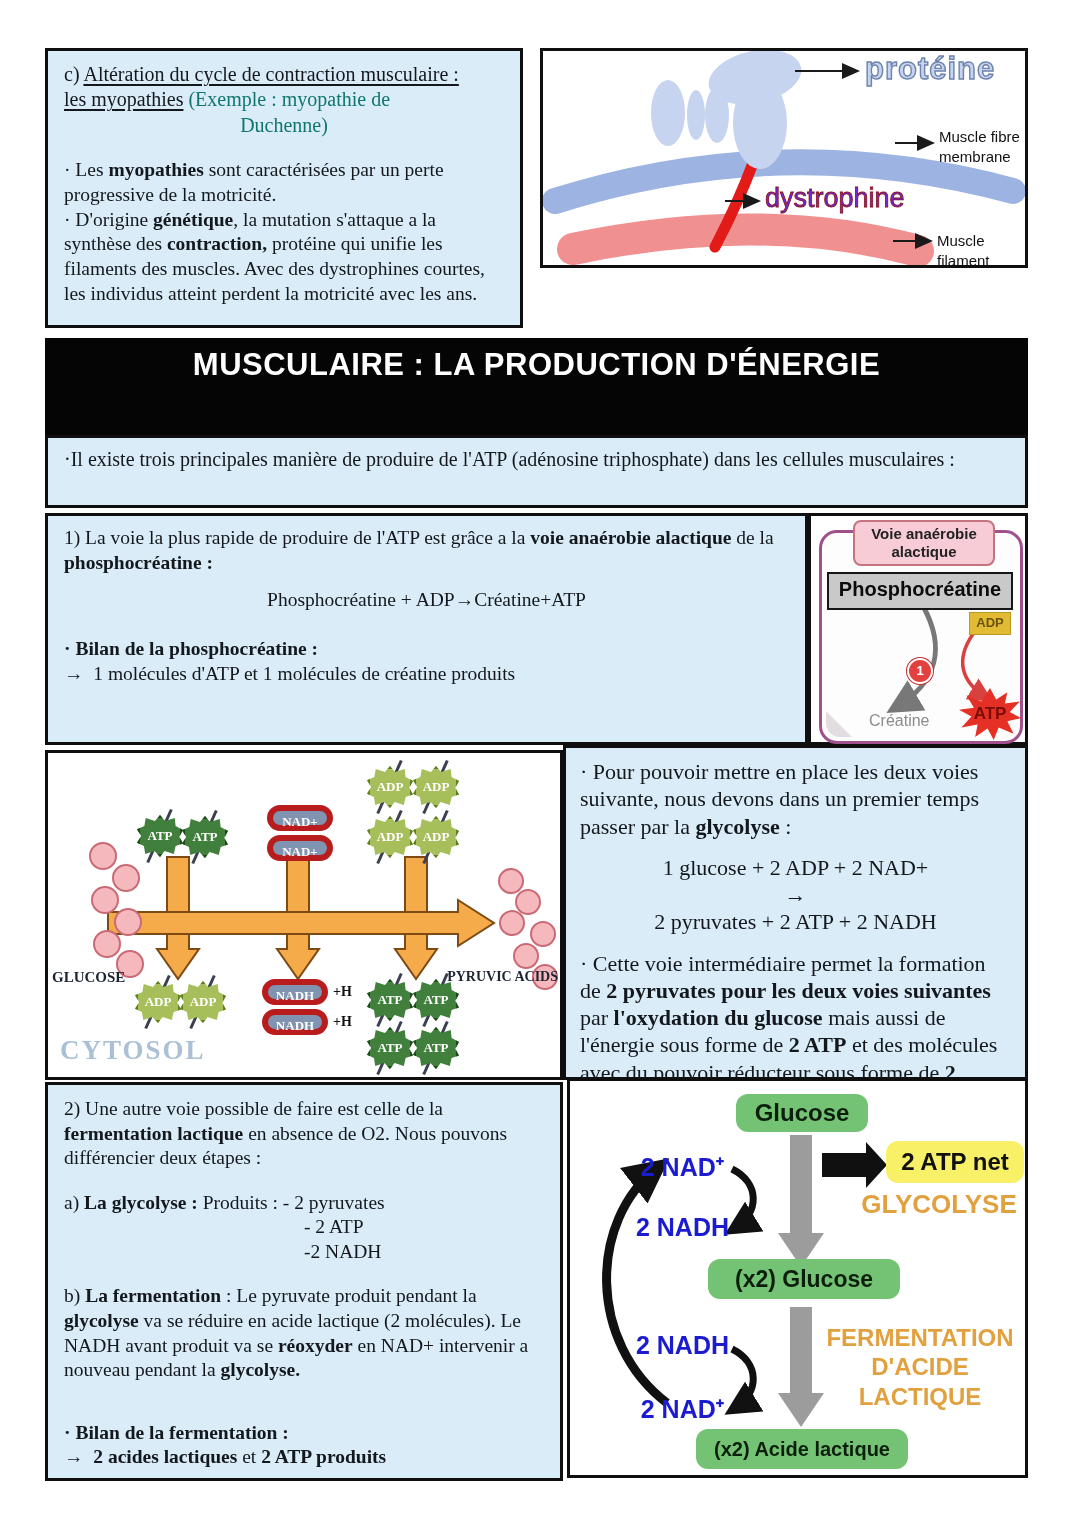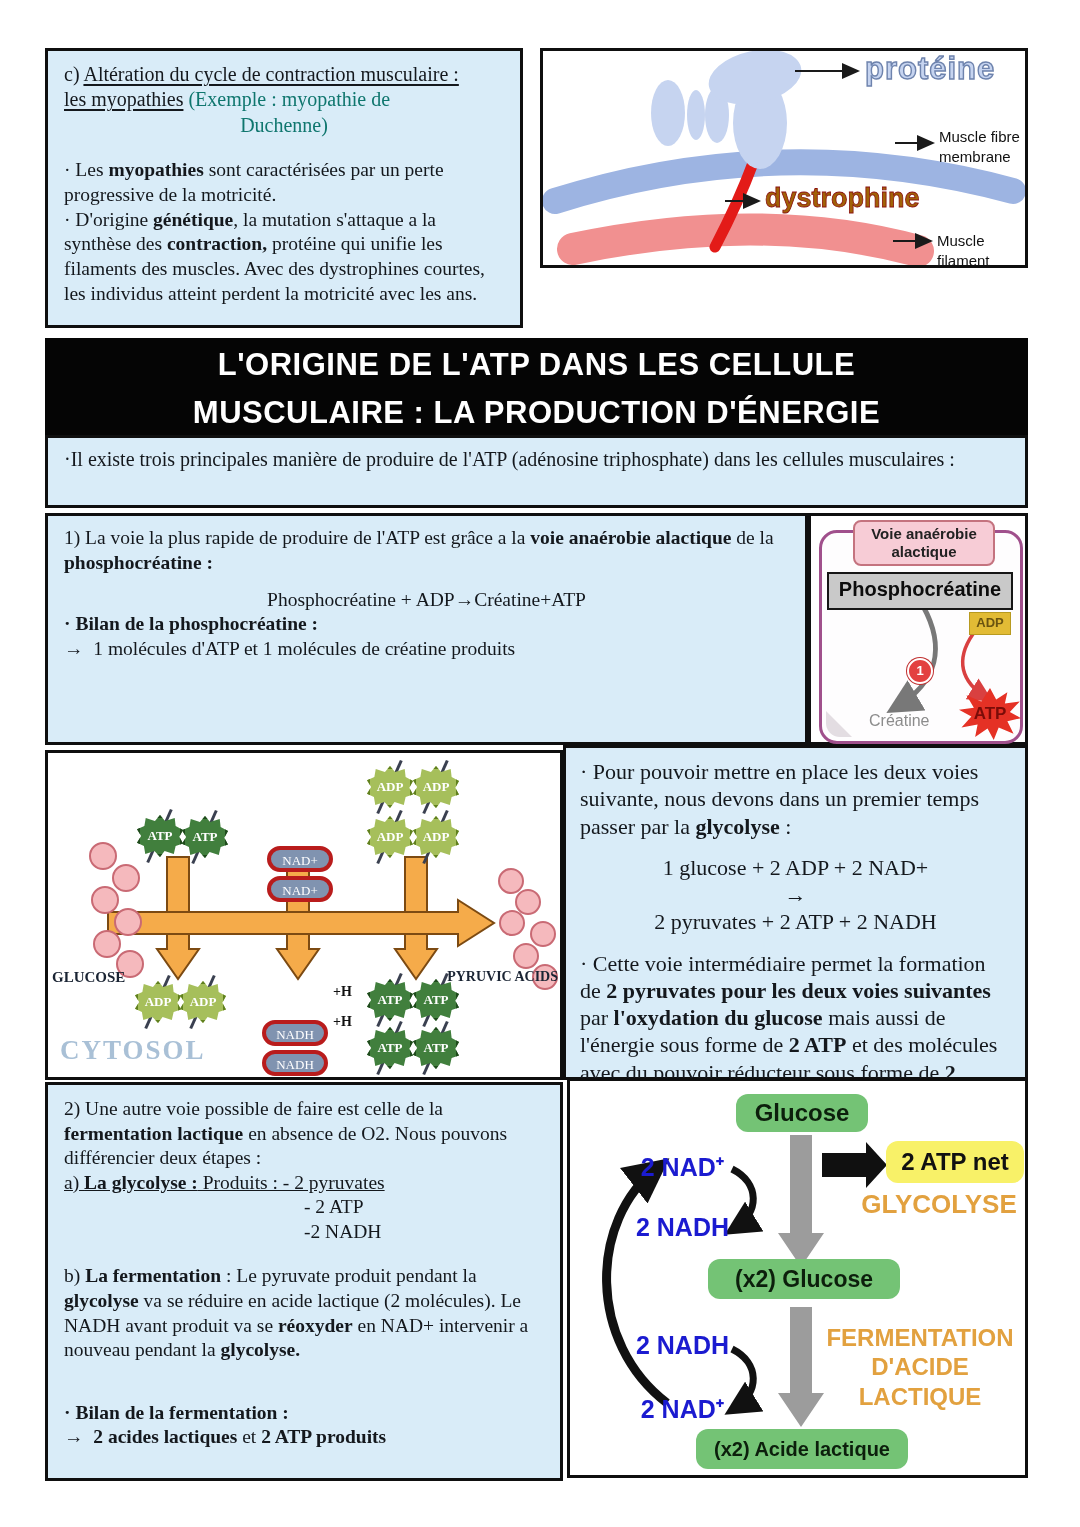--- a/index.html
+++ b/index.html
@@ -16,21 +16,21 @@
   p{margin:0;}
   .body-text{font-size:19.5px;line-height:1.27;}
   
   .banner{position:absolute;background:#050505;color:#fff;text-align:center;
           font-family:"Liberation Sans",sans-serif;font-weight:bold;
           font-size:31px;line-height:1.55;letter-spacing:.5px;box-sizing:border-box;padding-top:3px;}
   
   .lbl{position:absolute;font-family:"Liberation Sans",sans-serif;}
   .pre{white-space:pre-line;}
   .protein-label{font-size:31px;font-weight:bold;color:#c6d4f0;-webkit-text-stroke:1.4px #6e83ad;letter-spacing:1px;}
-  .dystrophine-label{font-size:27px;font-weight:bold;color:#a16207;-webkit-text-stroke:.8px #8a0f0f;}
+  .dystrophine-label{font-size:27px;font-weight:normal;color:#6d28d9;-webkit-text-stroke:.8px #8a0f0f;}
   .small-note{font-size:15px;color:#111;line-height:1.3;}
   
   .pcr-frame{position:absolute;border:3px solid #a0508c;border-radius:18px;background:#fefdfe;}
   .pcr-title{position:absolute;background:#f7ccd6;border:2px solid #c4737f;border-radius:8px;
              font-family:"Liberation Sans",sans-serif;font-weight:bold;font-size:15px;line-height:1.2;
              text-align:center;color:#222;padding:3px 6px;box-sizing:border-box;}
   .pcr-gray{position:absolute;background:#c9c9c9;border:2.5px solid #161616;text-align:center;
             font-family:"Liberation Sans",sans-serif;font-weight:bold;font-size:20px;line-height:30px;color:#0c0c0c;}
   .adp-chip{position:absolute;background:#e2bb35;border:1px solid #b89a20;color:#6b5410;text-align:center;
             font-family:"Liberation Sans",sans-serif;font-weight:bold;font-size:13px;line-height:20px;}
@@ -47,23 +47,23 @@
         clip-path:polygon(0 100%,100% 100%,0 0);border-bottom-left-radius:14px;}
   
   .splat{position:absolute;width:46px;height:42px;}
   .splat .stick{position:absolute;left:21px;top:-8px;width:3px;height:58px;background:#3a4050;transform:rotate(24deg);}
   .splat .shape{position:absolute;inset:0;
      clip-path:polygon(50% 0%,61% 14%,82% 7%,84% 26%,100% 36%,92% 52%,100% 68%,84% 74%,80% 93%,60% 86%,50% 100%,38% 86%,18% 93%,15% 74%,0% 66%,9% 50%,0% 34%,16% 26%,19% 7%,39% 14%);}
   .splat.atp .shape{background:#417f3d;box-shadow:inset 0 0 0 3px #1f4a1c;}
   .splat.adp .shape{background:#a6bf5b;box-shadow:inset 0 0 0 3px #60801f;}
   .splat .lbl2{position:absolute;inset:0;display:flex;align-items:center;justify-content:center;
      font-family:"Liberation Serif",serif;font-weight:bold;font-size:13px;color:#fff;}
-  .pill{position:absolute;width:66px;height:26px;border-radius:13px;background:#8093b0;border:4px solid #b91c1c;
-        box-sizing:border-box;text-align:center;font-family:"Liberation Serif",serif;font-weight:normal;
-        font-size:13px;line-height:22px;color:#fff;margin-top:41px;}
+  .pill{position:absolute;width:66px;height:26px;border-radius:13px;background:#8093b0;border:6px solid #b91c1c;
+        box-sizing:border-box;text-align:center;font-family:"Liberation Serif",serif;font-weight:bold;
+        font-size:13px;line-height:22px;color:#fff;}
   .plus-h{position:absolute;font-family:"Liberation Serif",serif;font-weight:bold;font-size:14px;color:#111;}
   .gly-label{position:absolute;font-family:"Liberation Serif",serif;font-weight:bold;font-size:15px;color:#1a2433;}
   .cytosol{position:absolute;font-family:"Liberation Serif",serif;font-weight:bold;font-size:27px;
            color:#a9c0d6;letter-spacing:2px;}
   
   .green-node{position:absolute;background:#74c375;border-radius:12px;text-align:center;color:#0c1f0c;
               font-family:"Liberation Sans",sans-serif;font-weight:bold;box-sizing:border-box;}
   .yellow-node{position:absolute;background:#f8f168;border-radius:12px;text-align:center;color:#111;
                font-family:"Liberation Sans",sans-serif;font-weight:bold;box-sizing:border-box;}
   .blue-co{position:absolute;color:#1b1bd0;font-family:"Liberation Sans",sans-serif;font-weight:bold;
@@ -109,32 +109,31 @@
       </g>
     </svg>
     <span class="lbl protein-label" style="left:322px;top:0px;">protéine</span>
     <span class="lbl small-note pre" style="left:396px;top:76px;">Muscle fibre
 membrane</span>
     <span class="lbl dystrophine-label" style="left:222px;top:132px;">dystrophine</span>
     <span class="lbl small-note" style="left:394px;top:180px;">Muscle filament</span>
   </section>
 
   <header class="banner" style="left:45px;top:338px;width:983px;height:97px;">
-    <div>L'ORIGINE DE L'ATP DANS LES CELLULE</div>
     <div>MUSCULAIRE : LA PRODUCTION D'ÉNERGIE</div>
   </header>
 
   <section class="box blue body-text" style="left:45px;top:435px;width:983px;height:73px;padding:9px 16px;font-size:20px;">
     <p>·Il existe trois principales manière de produire de l'ATP (adénosine triphosphate) dans les cellules musculaires :</p>
   </section>
 
   <section class="box blue body-text" style="left:45px;top:513px;width:763px;height:232px;padding:10px 16px;">
     <p class="rich"><span>1) La voie la plus rapide de produire de l'ATP est grâce a la </span><span class="b">voie anaérobie alactique</span><span> de la </span><span class="b">phosphocréatine :</span></p>
     <p class="center" style="margin:12px 0 0 0;">Phosphocréatine + ADP→Créatine+ATP</p>
-    <p class="rich" style=""><span class="b">· Bilan de la phosphocréatine :</span></p>
+    <p class="rich" style="margin-top:25px;"><span class="b">· Bilan de la phosphocréatine :</span></p>
     <p class="rich"><span>→  1 molécules d'ATP et 1 molécules de créatine produits</span></p>
   </section>
 
   <section class="box white" style="left:808px;top:513px;width:220px;height:232px;">
     <div class="pcr-frame" style="left:8px;top:14px;width:198px;height:208px;">
       <div class="fold"></div>
     </div>
     <svg width="214" height="226" viewBox="0 0 214 226">
       <defs>
         <marker id="ah2" markerWidth="7" markerHeight="7" refX="5" refY="3.5" orient="auto">
@@ -257,21 +256,21 @@
   <section class="box blue body-text" style="left:563px;top:745px;width:465px;height:335px;padding:10px 14px;font-size:22px;line-height:1.24;">
     <p class="rich"><span>· Pour pouvoir mettre en place les deux voies suivante, nous devons dans un premier temps passer par la </span><span class="b">glycolyse</span><span> :</span></p>
     <p class="center" style="margin-top:14px;">1 glucose + 2 ADP + 2 NAD+</p>
     <p class="center">→</p>
     <p class="center">2 pyruvates + 2 ATP + 2 NADH</p>
     <p class="rich" style="margin-top:14px;"><span>· Cette voie intermédiaire permet la formation de </span><span class="b">2 pyruvates pour les deux voies suivantes</span><span> par </span><span class="b">l'oxydation du glucose</span><span> mais aussi de l'énergie sous forme de </span><span class="b">2 ATP</span><span> et des molécules avec du pouvoir réducteur sous forme de </span><span class="b">2 NADH</span></p>
   </section>
 
   <section class="box blue body-text" style="left:45px;top:1082px;width:518px;height:399px;padding:12px 16px;font-size:19.5px;line-height:1.26;">
     <p class="rich"><span>2) Une autre voie possible de faire est celle de la </span><span class="b">fermentation lactique</span><span> en absence de O2. Nous pouvons différencier deux étapes :</span></p>
-    <p class="rich" style="text-decoration:underline;"><span>a) </span><span class="b">La glycolyse :</span><span> Produits : - 2 pyruvates</span></p>
+    <p class="rich" style="margin-top:20px;"><span>a) </span><span class="b">La glycolyse :</span><span> Produits : - 2 pyruvates</span></p>
     <p class="rich" style="margin-left:240px;"><span>- 2 ATP</span></p>
     <p class="rich" style="margin-left:240px;"><span>-2 NADH</span></p>
     <p class="rich" style="margin-top:20px;"><span>b) </span><span class="b">La fermentation</span><span> : Le pyruvate produit pendant la </span><span class="b">glycolyse</span><span> va se réduire en acide lactique (2 molécules). Le NADH avant produit va se </span><span class="b">réoxyder</span><span> en NAD+ intervenir a nouveau pendant la </span><span class="b">glycolyse.</span></p>
     <p class="rich" style="margin-top:38px;"><span class="b">· Bilan de la fermentation :</span></p>
     <p class="rich"><span>→  </span><span class="b">2 acides lactiques</span><span> et </span><span class="b">2 ATP produits</span></p>
   </section>
 
   <section class="box white" style="left:567px;top:1078px;width:461px;height:400px;">
     <svg width="455" height="394" viewBox="0 0 455 394">
       <defs>

